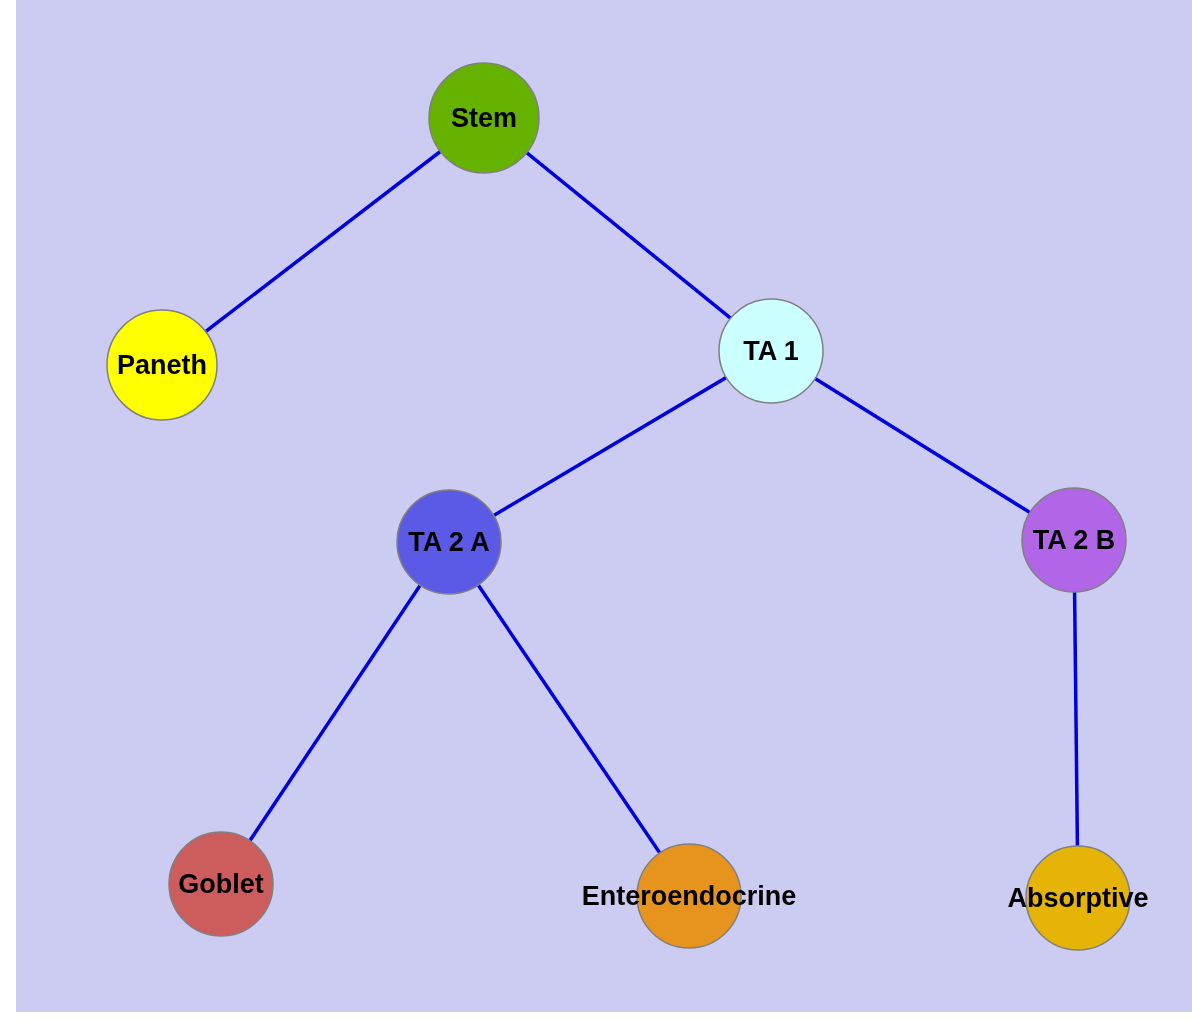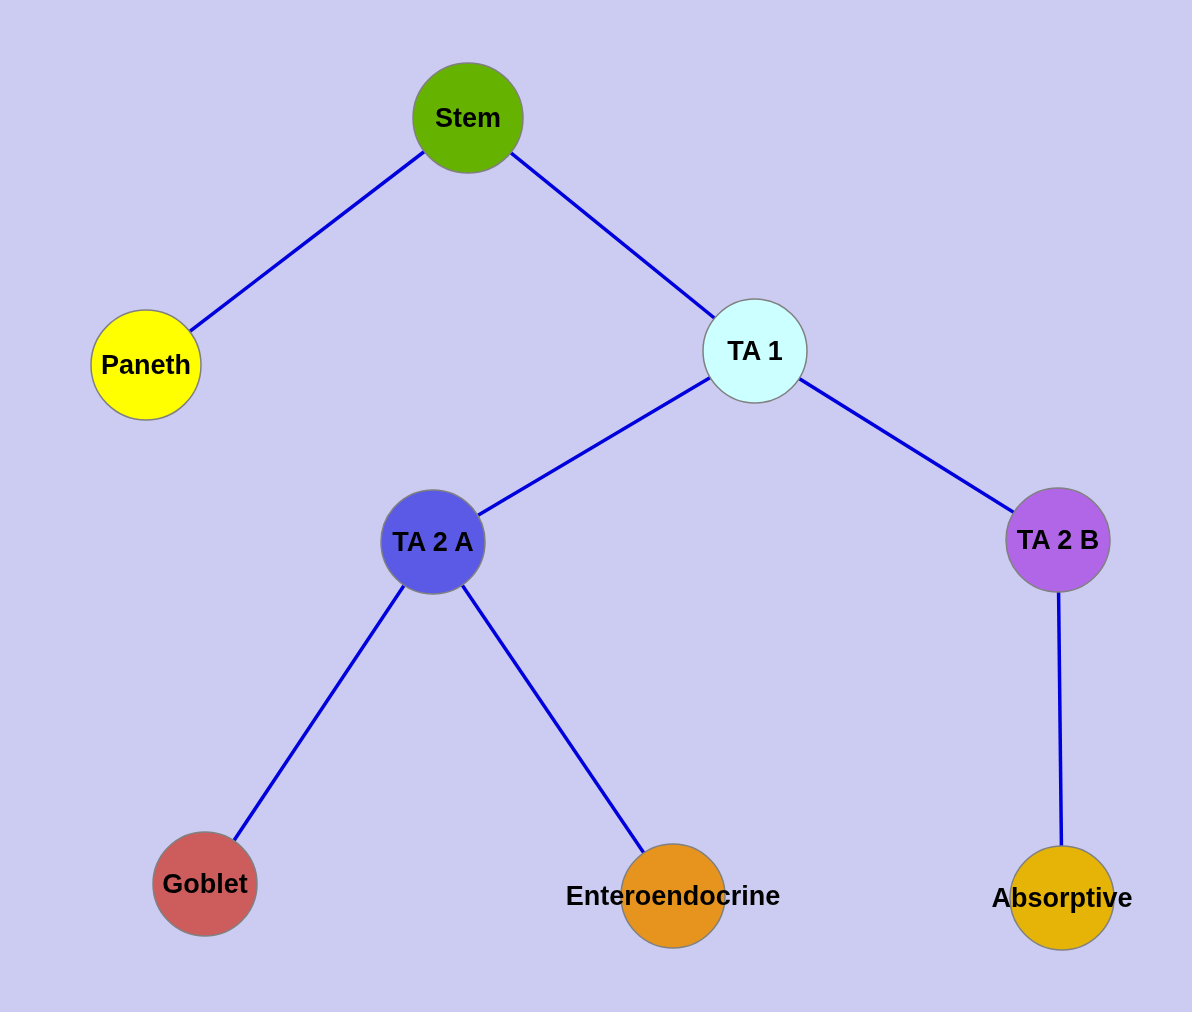--- a/index.html
+++ b/index.html
@@ -10,21 +10,21 @@
   }
   .stage {
     position: relative;
     width: 1192px;
     height: 1023px;
     overflow: hidden;
   }
   .canvas {
     position: absolute;
     top: 0;
-    left: 0;
+    left: 16px;
     width: 1040px;
     height: 1012px;
   }
   svg { display: block; }
   .node-label {
     font-family: "Liberation Sans", "DejaVu Sans", sans-serif;
     font-weight: bold;
     font-size: 27px;
     pointer-events: none;
   }

